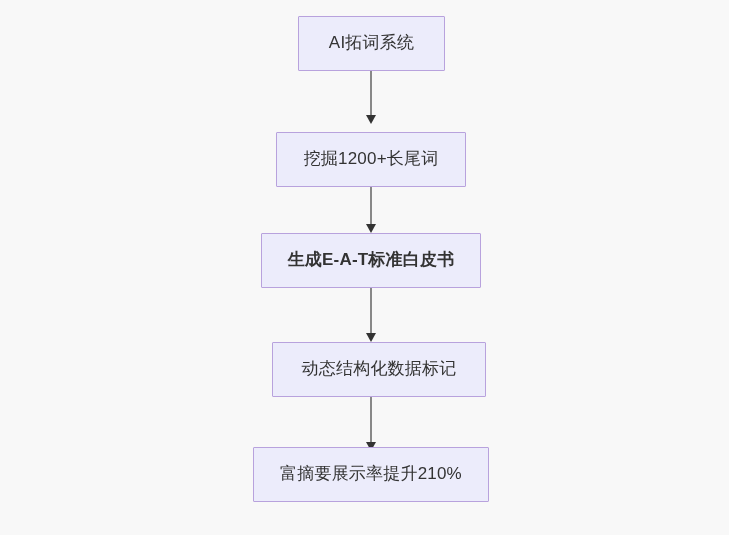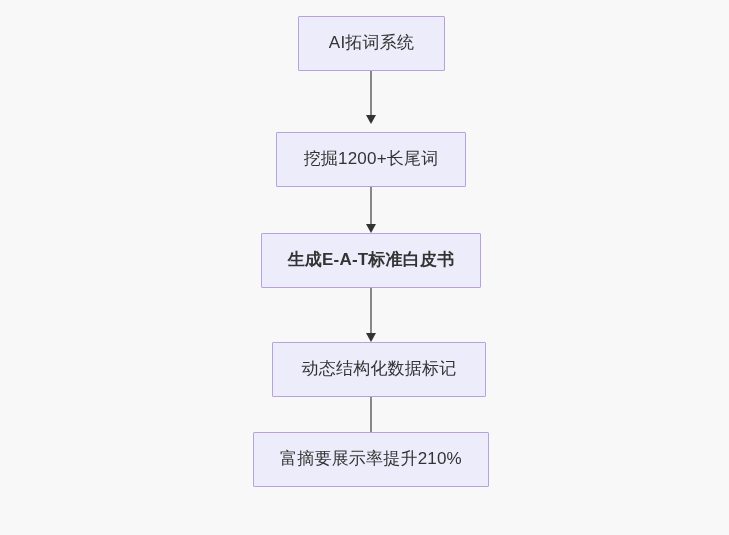--- a/index.html
+++ b/index.html
@@ -92,17 +92,17 @@
   </div>
 
   <div class="node" style="left:261px; top:233px; width:220px; height:55px;font-weight:bold;">
     <span class="node-label">生成E-A-T标准白皮书</span>
   </div>
 
   <div class="node" style="left:272px; top:342px; width:214px; height:55px;">
     <span class="node-label">动态结构化数据标记</span>
   </div>
 
-  <div class="node" style="left:253px; top:432px; width:236px; height:55px;">
+  <div class="node" style="left:253px; top:447px; width:236px; height:55px;">
     <span class="node-label">富摘要展示率提升210%</span>
   </div>
 
 </div>
 
 </body></html>

